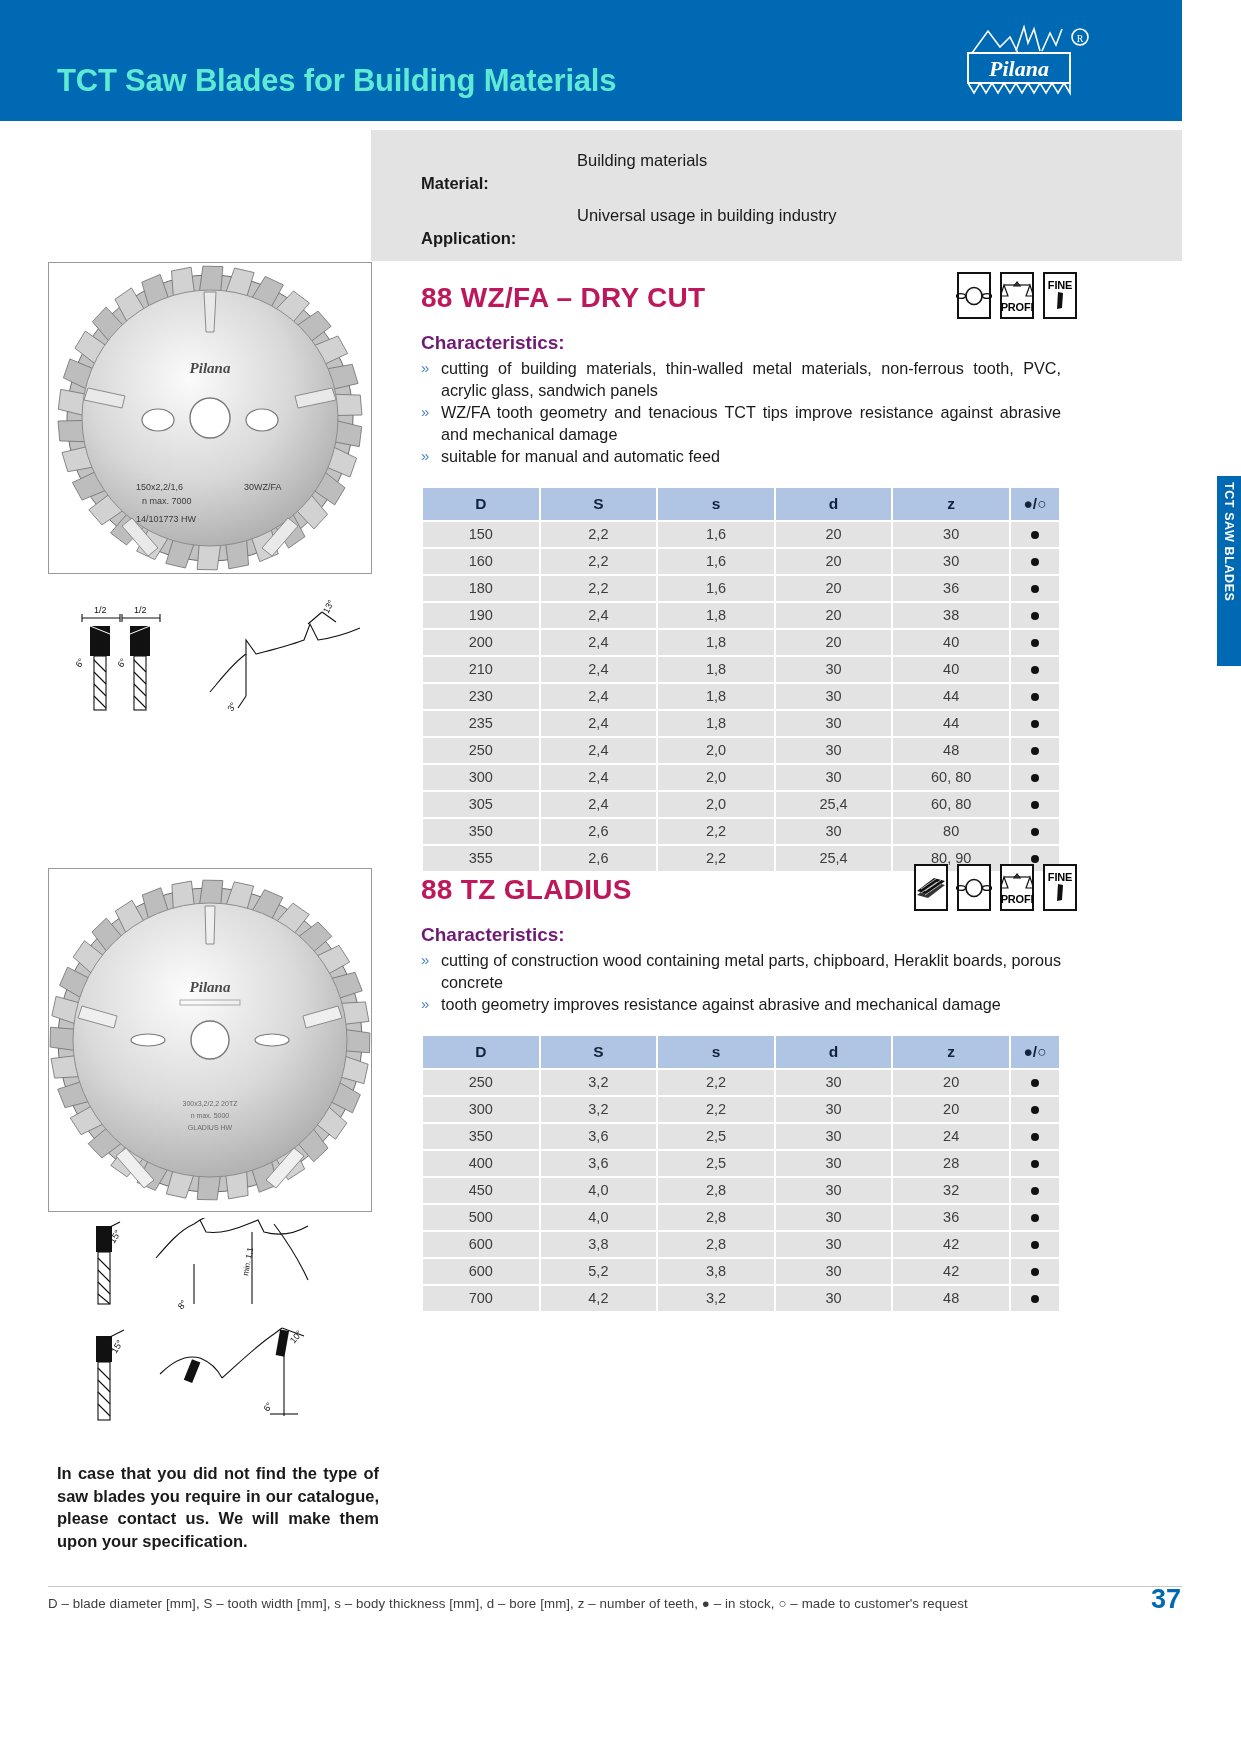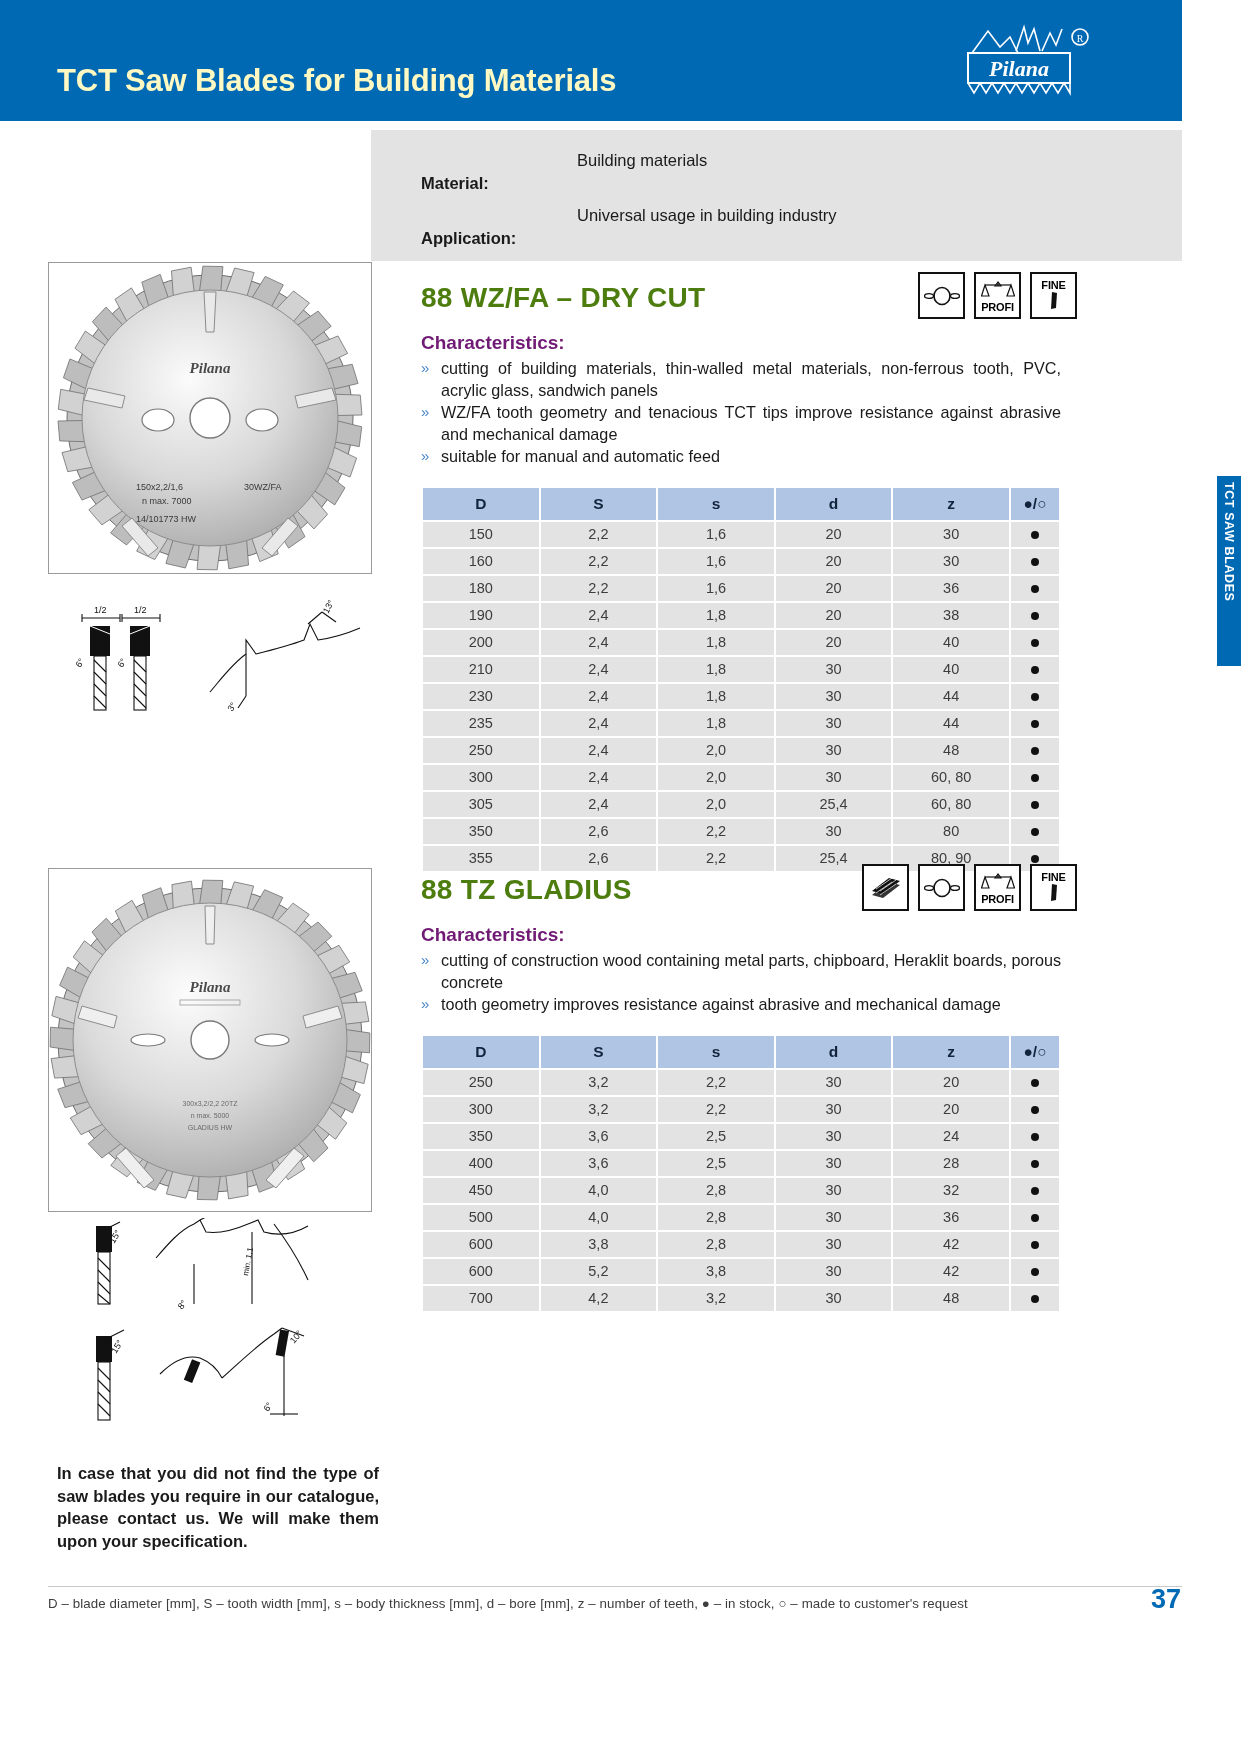--- a/index.html
+++ b/index.html
@@ -12,21 +12,21 @@
   .page { position: relative; width: 1241px; height: 1755px; background:#fff; }
 
   
   .header {
     position: absolute; left: 0; top: 0;
     width: 1182px; height: 121px;
     background: #0069b4;
     display: flex; align-items: center; justify-content: space-between;
   }
   .header-title {
-    color: #fef9c3;
+    color: #5eead4;
     font-size: 31px; font-weight: bold;
     letter-spacing: -0.2px;
     margin-left: 57px;
     font-family: "Liberation Sans", sans-serif;
     margin-top: 40px;
   }
   .logo-wrap { margin-right: 88px; position: relative; width: 140px; height: 76px; }
   .logo-svg { display:block; }
 
   
@@ -65,27 +65,27 @@
   #blade-box-1 { left: 48px; top: 262px; width: 324px; height: 312px; }
   #blade-box-2 { left: 48px; top: 868px; width: 324px; height: 344px; }
 
   
   .section { position: absolute; left: 421px; width: 640px; }
   #section-1 { top: 278px; }
   #section-2 { top: 870px; }
 
   .sec-head { position: relative; height: 48px; }
   .sec-title {
-    color: #4d7c0f; font-size: 28px; font-weight: bold;
+    color: #be185d; font-size: 28px; font-weight: bold;
     letter-spacing: 0.3px; line-height: 1;
     position: absolute; left: 0; top: 6px;
   }
   .badges { position: absolute; right: -16px; top: -6px; display:flex; gap: 9px; }
   .badge {
-    width: 47px; height: 47px;
+    width: 34px; height: 47px;
     border: 2px solid #111;
     background: #fff;
     display:flex; align-items:center; justify-content:center;
     flex-direction: column;
     position: relative;
   }
   .badge-label {
     font-size: 11px; font-weight: bold; line-height: 1;
     letter-spacing: -0.2px;
   }

